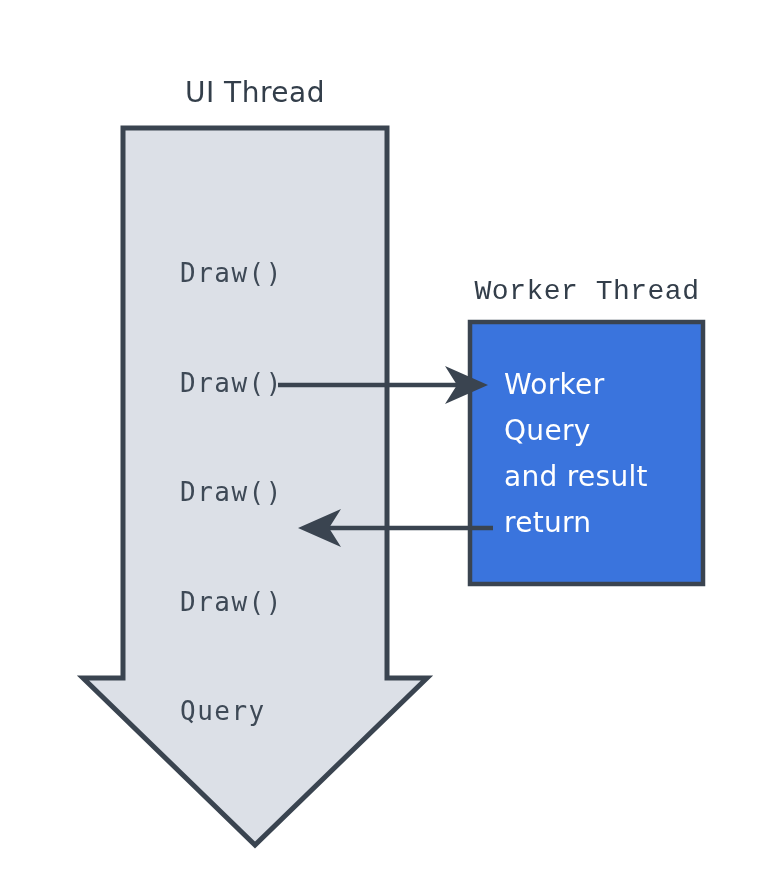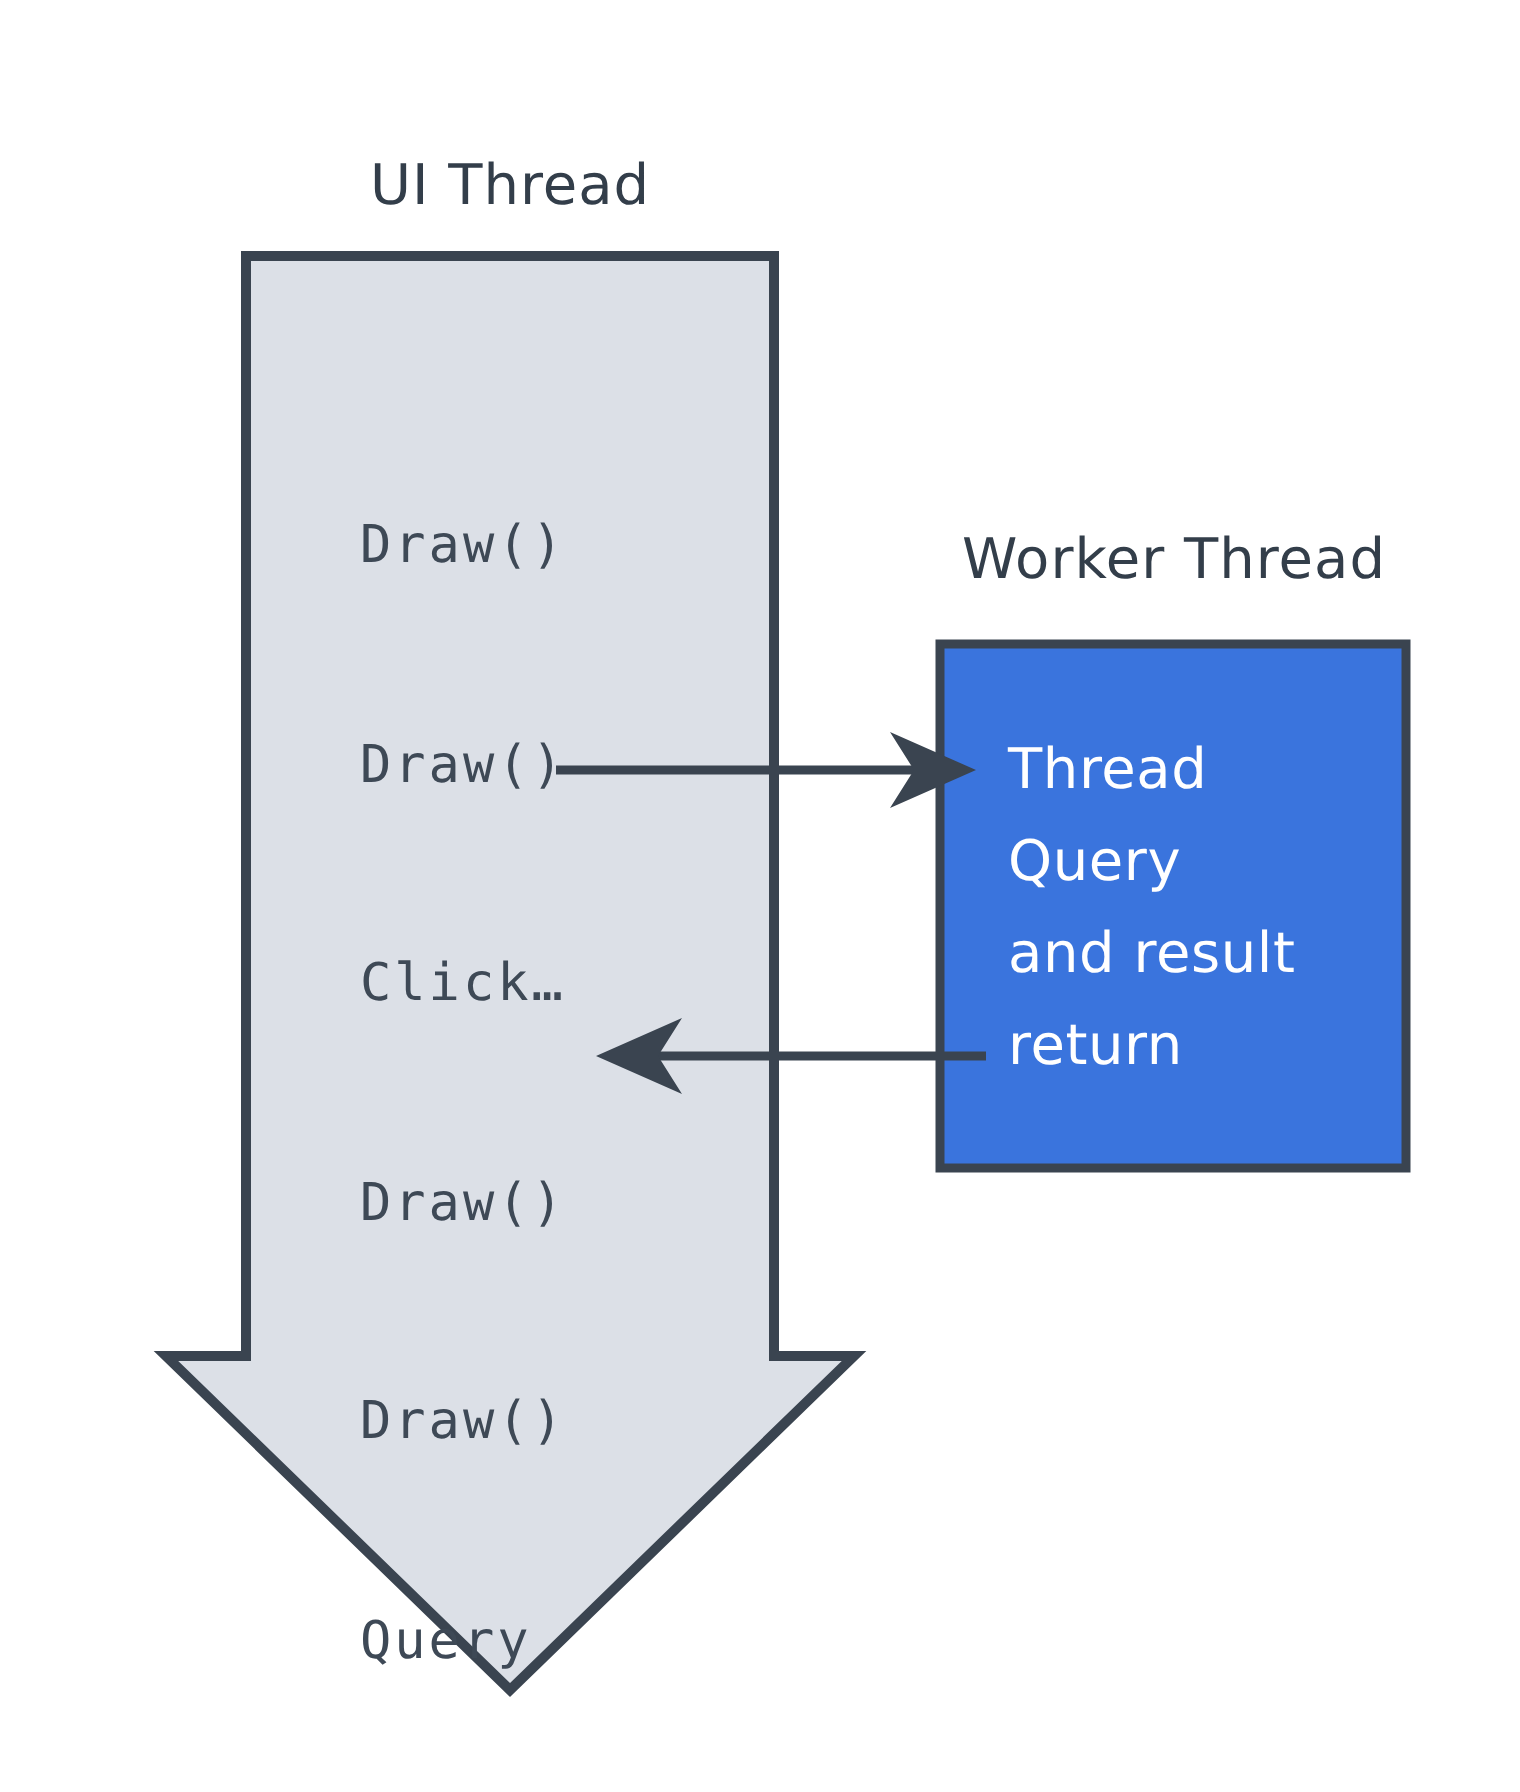--- a/index.html
+++ b/index.html
@@ -29,22 +29,23 @@
     text-align: center;
     white-space: nowrap;
   }
   .ui-thread-title {
     left: 103px;
     top: 76px;
     width: 284px;
   }
   .worker-thread-title {
     left: 448px;
-    top: 263px;
+    top: 276px;
     width: 258px;
+    font-family: Liberation Mono, monospace;
   }
   .call-list {
     position: absolute;
     left: 170px;
     top: 182px;
     font-family: "DejaVu Sans Mono", "Liberation Mono", monospace;
     font-size: 26px;
     line-height: 36.5px;
     letter-spacing: 1.5px;
     color: #3e4956;
@@ -91,35 +92,34 @@
     </g>
   </svg>
 
   <div class="thread-title ui-thread-title">UI Thread</div>
 
   <div class="thread-title worker-thread-title">Worker Thread</div>
 
   <div class="call-list">
     <span class="call-line">Draw()</span>
     <span class="call-line">Draw()</span>
-    <span class="call-line">Click…</span>
     <span class="call-line">Draw()</span>
     <span class="call-line">Draw()</span>
     <span class="call-line">Query</span>
     
     
     
     
     
     
     
     
     
   </div>
 
   <div class="worker-box-text">
-    <span class="worker-box-line">Thread</span>
+    <span class="worker-box-line">Worker</span>
     <span class="worker-box-line">Query</span>
     <span class="worker-box-line">and result</span>
     <span class="worker-box-line">return</span>
   </div>
 
 </div>
 
 </body></html>

